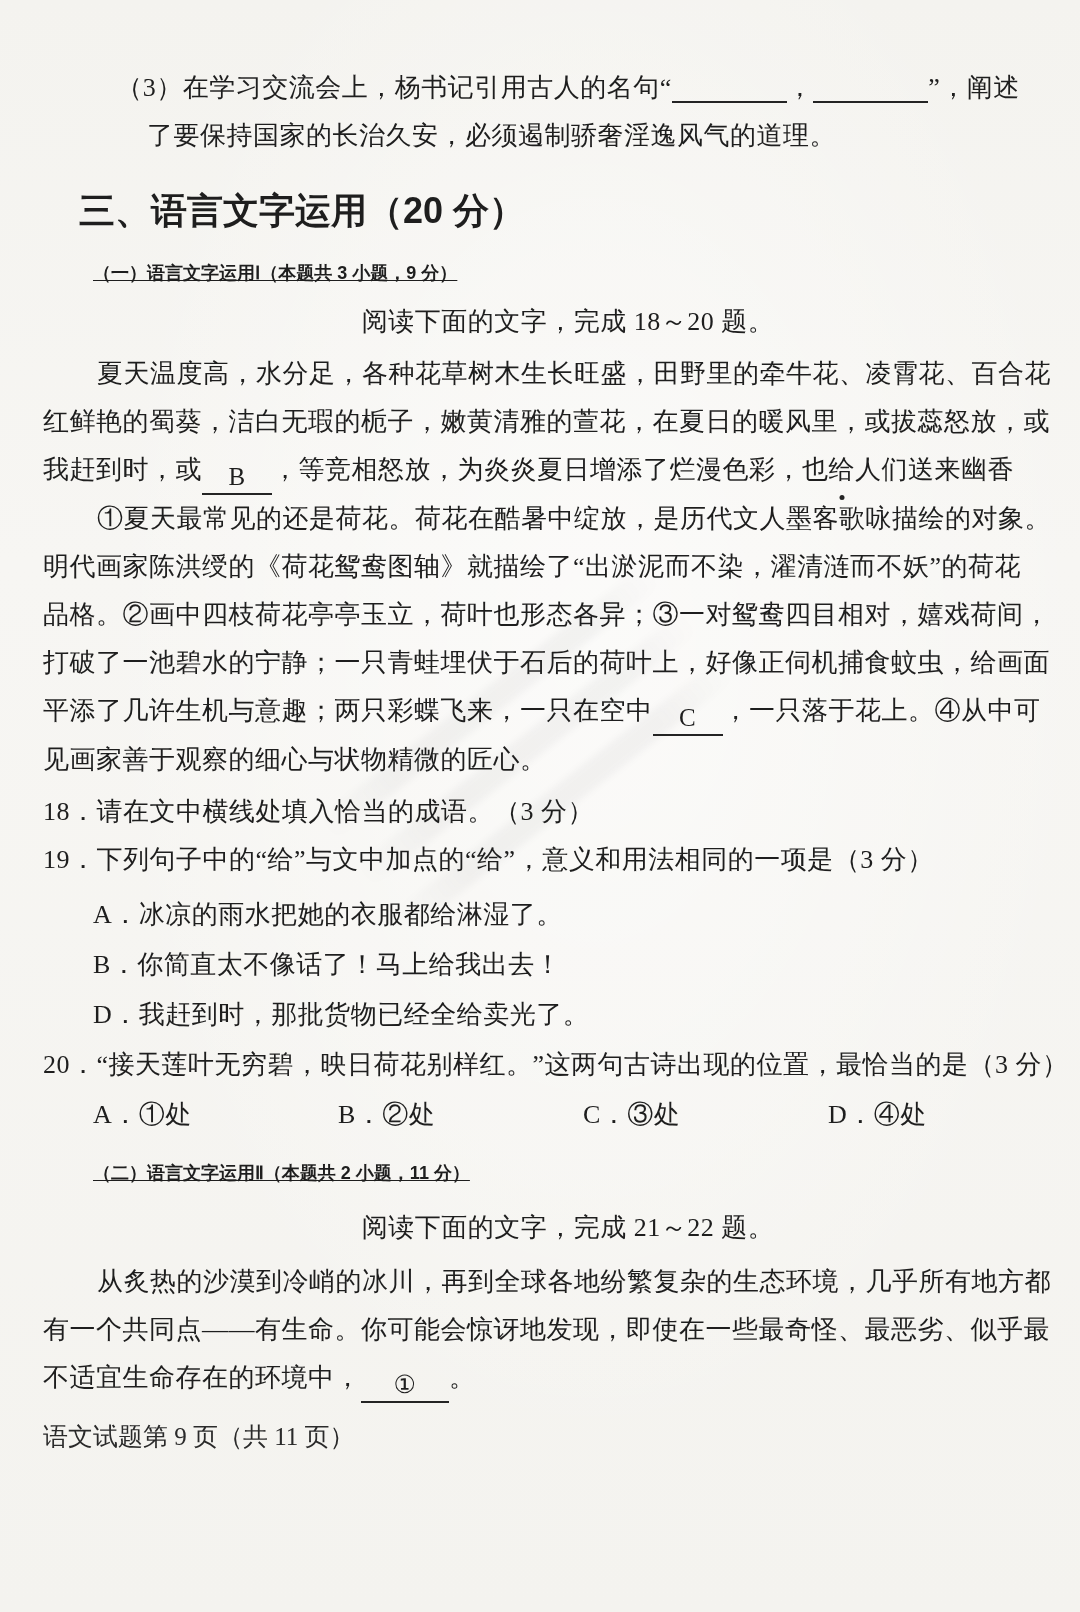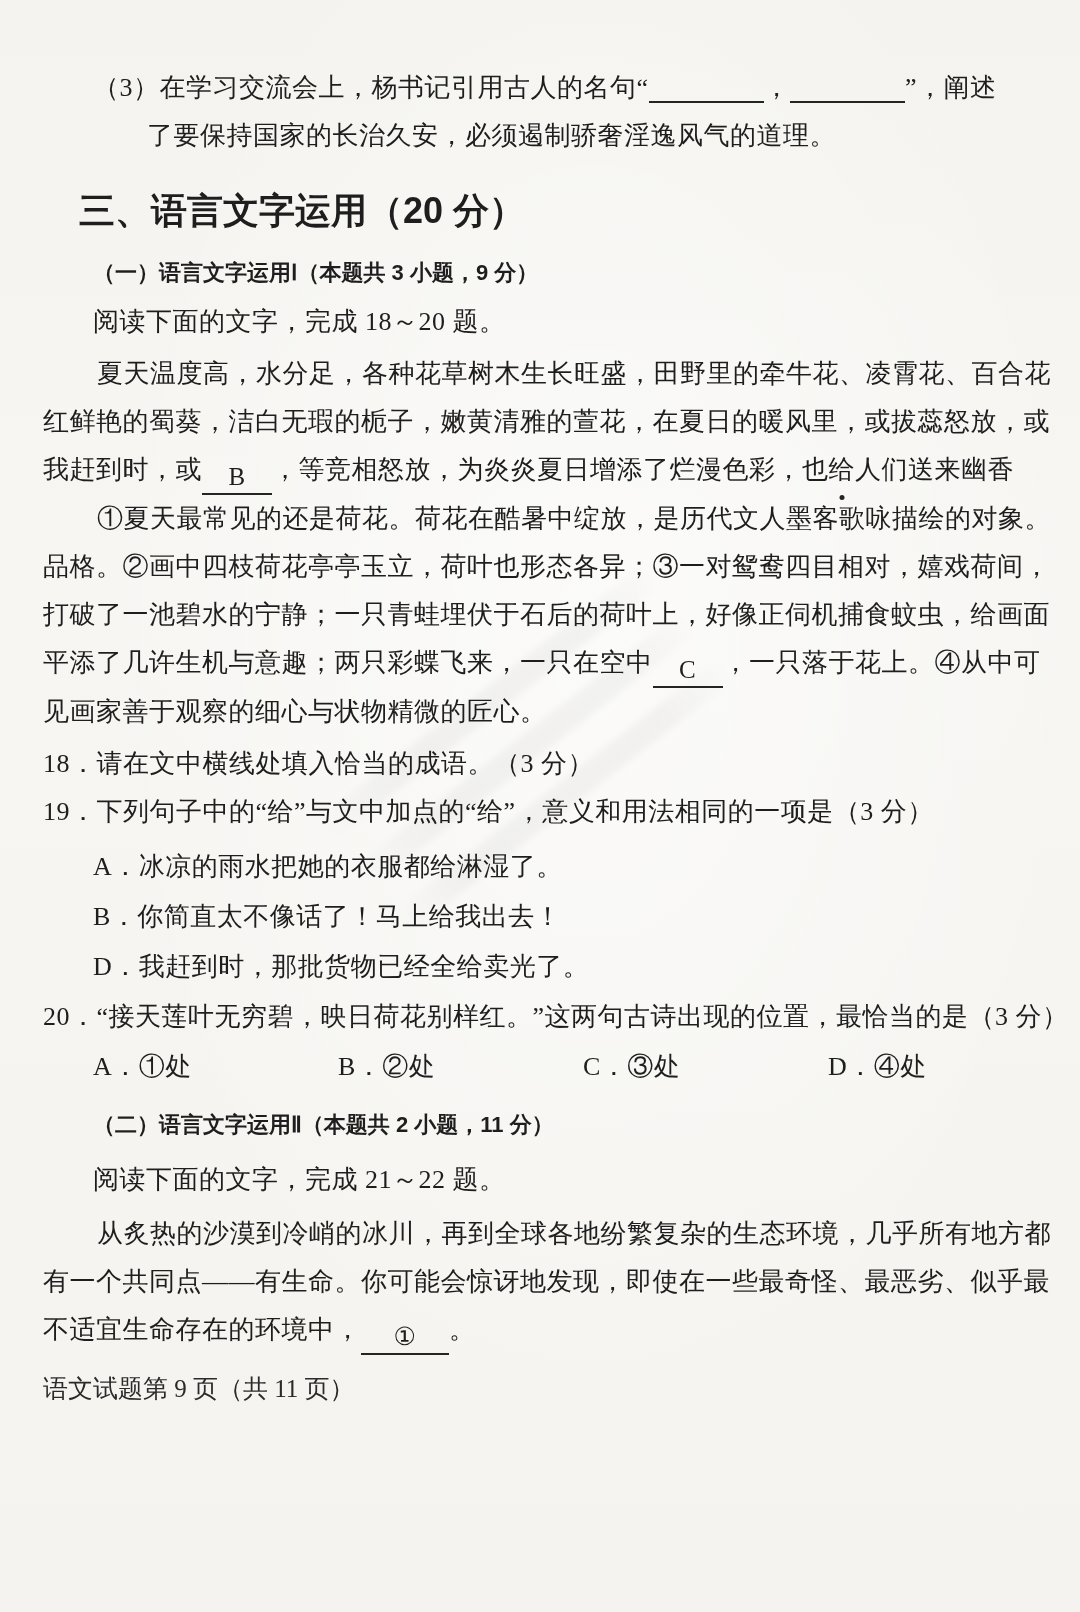--- a/index.html
+++ b/index.html
@@ -16,39 +16,40 @@
     color:#1e1e1e;
   }
   .content { padding:64px 37px 0 43px; position:relative; z-index:2; }
   .line {
     font-size:26px;
     line-height:48px;
     white-space:nowrap;
     letter-spacing:0.5px;
   }
   .lh50 { line-height:50px; }
-  .ind-label { padding-left:50px; }   
+  .ind-label { padding-left:50px;text-align:center; }   
   .ind-cont  { padding-left:104px; }  
   .ind-para  { padding-left:54px; }   
   .h-main {
     font-family:"Liberation Sans", sans-serif;
     font-weight:bold;
     font-size:36px;
     line-height:50px;
     white-space:nowrap;
     margin-top:26px;
     margin-left:36px;
   }
   .h-sub {
     font-family:"Liberation Sans", sans-serif;
     font-weight:bold;
-    font-size:22px;
+    font-size:18px;
     line-height:50px;
     white-space:nowrap;
     padding-left:50px;
+    text-decoration:underline;
   }
   .h-sub1 { margin-top:12px; }
   .h-sub2 { margin-top:8px; }
   .mt4 { margin-top:4px; } .mt6 { margin-top:6px; }
   .blank {
     display:inline-block;
     border-bottom:2px solid #242424;
     text-align:center;
     height:34px;
     line-height:36px;
@@ -117,20 +118,21 @@
 
     <div class="h-sub h-sub1">（一）语言文字运用Ⅰ（本题共 3 小题，9 分）</div>
     <div class="line ind-label">阅读下面的文字，完成 18～20 题。</div>
 
     <div class="line ind-para mt4">夏天温度高，水分足，各种花草树木生长旺盛，田野里的牵牛花、凌霄花、百合花</div>
     <div class="line">红鲜艳的蜀葵，洁白无瑕的栀子，嫩黄清雅的萱花，在夏日的暖风里，或拔蕊怒放，或</div>
     <div class="line">
       <span>我赶到时，或</span><span class="blank blank-letter">B</span><span>，等竞相怒放，为炎炎夏日增添了烂漫色彩，也</span><span class="emph">给</span><span>人们送来幽香</span>
     </div>
     <div class="line ind-para">①夏天最常见的还是荷花。荷花在酷暑中绽放，是历代文人墨客歌咏描绘的对象。</div>
+    <div class="line">明代画家陈洪绶的《荷花鸳鸯图轴》就描绘了“出淤泥而不染，濯清涟而不妖”的荷花</div>
     <div class="line">品格。②画中四枝荷花亭亭玉立，荷叶也形态各异；③一对鸳鸯四目相对，嬉戏荷间，</div>
     <div class="line">打破了一池碧水的宁静；一只青蛙埋伏于石后的荷叶上，好像正伺机捕食蚊虫，给画面</div>
     <div class="line">
       <span>平添了几许生机与意趣；两只彩蝶飞来，一只在空中</span><span class="blank blank-letter">C</span><span>，一只落于花上。④从中可</span>
     </div>
     <div class="line">见画家善于观察的细心与状物精微的匠心。</div>
 
     <div class="line mt4">18．请在文中横线处填入恰当的成语。（3 分）</div>
 
     <div class="line">19．下列句子中的“给”与文中加点的“给”，意义和用法相同的一项是（3 分）</div>

